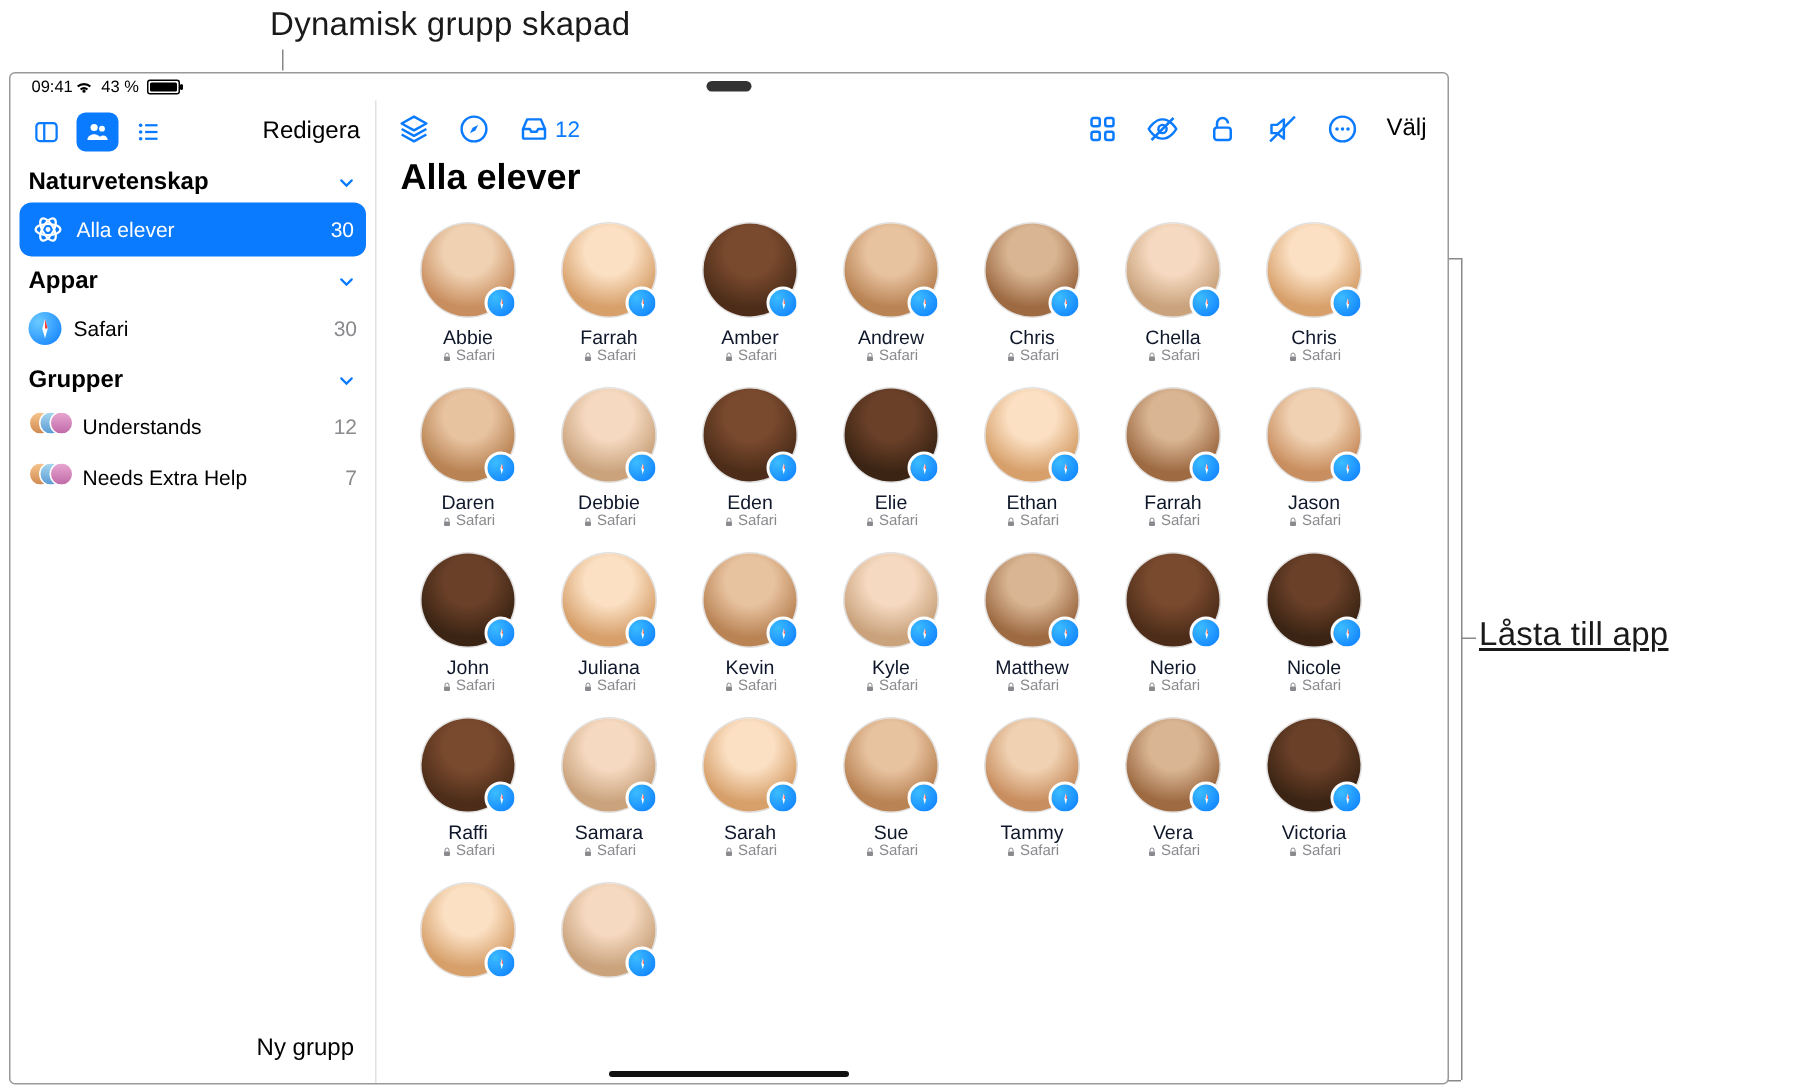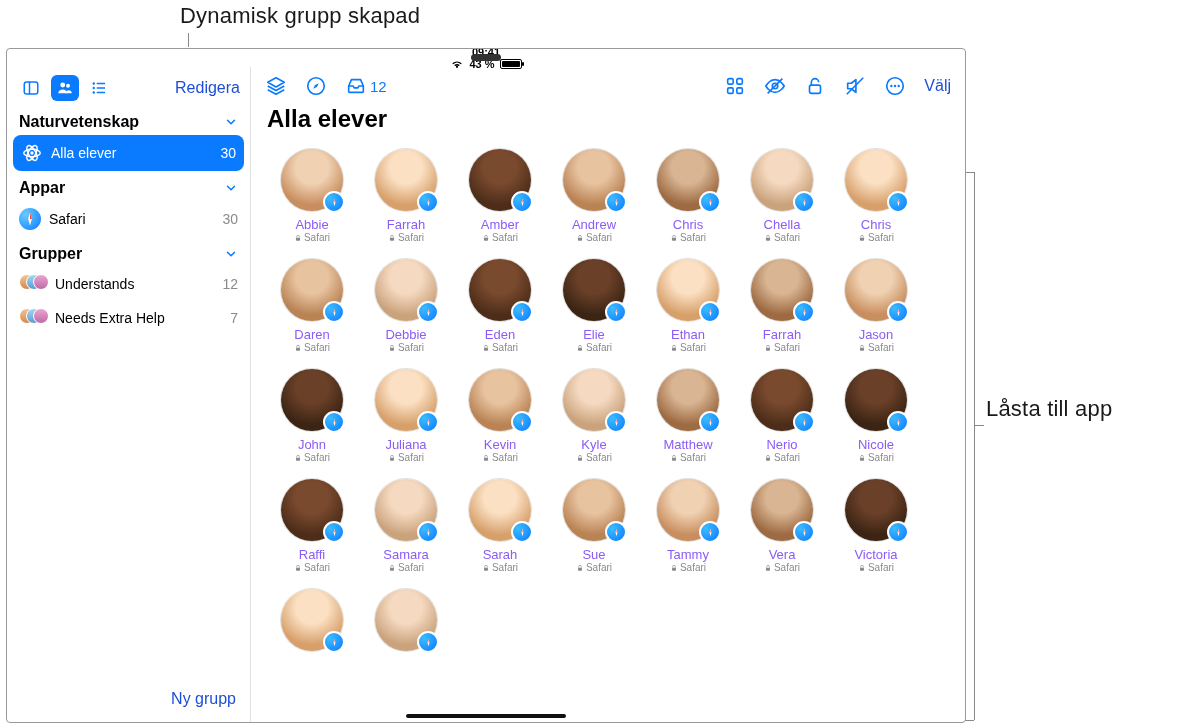--- a/index.html
+++ b/index.html
@@ -12,47 +12,46 @@
     overflow: hidden;
   }
   .callout-top, .callout-right {
     position: absolute;
     font-size: 22px;
     color: #1a1a1a;
     letter-spacing: 0.2px;
   }
   .callout-top { top: 3px; left: 180px; }
   .callout-top-line { position:absolute; left:188px; top:33px; width:1px; height:14px; background:#888; }
-  .callout-right { top: 396px; left: 986px; }
+  .callout-right { top: 410px; left: 986px; text-decoration: underline; }
   .callout-right-line { position:absolute; left:974px; top:172px; width:1px; height:548px; background:#888; }
   .callout-right-tick { position:absolute; left:974px; top:425px; width:10px; height:1px; background:#888; }
   .callout-right-tick2 { position:absolute; left:964px; top:172px; width:10px; height:1px; background:#888; }
   .callout-right-tick3 { position:absolute; left:964px; top:720px; width:10px; height:1px; background:#888; }
 
   .device {
     position: absolute;
     left: 6px; top: 48px;
     width: 960px; height: 675px;
     border: 1px solid #999;
     border-radius: 4px;
     background: #fff;
     overflow: hidden;
     display: flex;
     flex-direction: column;
   }
   .statusbar {
     height: 18px;
     display: flex;
     align-items: center;
-    justify-content: center;
+    justify-content: flex-start;
     padding: 0 14px;
     font-size: 11px;
-    font-weight: 700;
+    font-weight: 400;
     position: relative;
-    flex-direction: column;
   }
   .statusbar .pill {
     position:absolute; left:50%; top:5px; transform:translateX(-50%);
     width:30px; height:7px; border-radius:4px; background:#333;
   }
   .statusbar .right { display:flex; align-items:center; gap:5px; }
   .wifi-ic { width:14px; height:10px; }
   .battery { width:22px; height:10px; border:1px solid #000; border-radius:2px; position:relative; }
   .battery::after { content:''; position:absolute; right:-3px; top:2px; width:2px; height:4px; background:#000; border-radius:1px;}
   .battery .fill { position:absolute; left:1px; top:1px; bottom:1px; right:1px; background:#000; border-radius:1px; }
@@ -65,21 +64,21 @@
     position: relative;
   }
   .side-toolbar {
     display:flex; align-items:center; justify-content:space-between;
     padding: 8px 10px 6px 10px;
   }
   .side-toolbar .segmented { display:flex; gap:6px; align-items:center;}
   .seg-btn { width:28px; height:26px; border-radius:6px; display:flex; align-items:center; justify-content:center; border:none; background:transparent; cursor:pointer;}
   .seg-btn.active { background:#0a7aff; }
   .seg-btn svg { width:18px; height:18px; }
-  .link-blue { color:#1d4ed8; font-size:16px; cursor:pointer; }
+  .link-blue { color:#000000; font-size:16px; cursor:pointer; }
   .app-title { font-size:26px; font-weight:700; padding: 2px 12px 10px 12px; }
 
   .section { padding: 0 0 2px 0; }
   .section-header {
     display:flex; align-items:center; justify-content:space-between;
     padding: 6px 12px 4px 12px;
     font-size:16px; font-weight:700; cursor:pointer;gap:24px;
   }
   .chev { width:14px; height:14px; }
   .list-item {
@@ -126,21 +125,21 @@
     box-shadow: 0 0 0 1px #e0e0e0;
   }
   .badge {
     position:absolute; right:-2px; bottom:-2px;
     width:22px; height:22px; border-radius:50%;
     background: radial-gradient(circle at 30% 30%, #3bbcff, #0a7aff);
     border:2px solid #fff;
     display:flex; align-items:center; justify-content:center;
   }
   .badge svg { width:11px; height:11px; }
-  .sname { margin-top:6px; font-size:13px; color:#8b5cf6; }
+  .sname { margin-top:6px; font-size:13px; color:#0f172a; }
   .ssub { font-size:10px; color:#8a8a8e; display:flex; align-items:center; gap:2px; }
   .lock { width:8px; height:8px; }
 
   .home-ind { position:absolute; bottom:4px; left:50%; transform:translateX(-50%); width:160px; height:4px; background:#111; border-radius:3px; }
 
   
   .c0{background:radial-gradient(circle at 50% 30%,#f0d2b3 30%,#c98e5f 70%),#e7c6a4;}
   .c1{background:radial-gradient(circle at 50% 30%,#fbe0c3 30%,#d7a06b 70%);}
   .c2{background:radial-gradient(circle at 50% 30%,#7a4a2e 30%,#4d2d19 70%);}
   .c3{background:radial-gradient(circle at 50% 30%,#e8c3a0 30%,#b98354 70%);}

